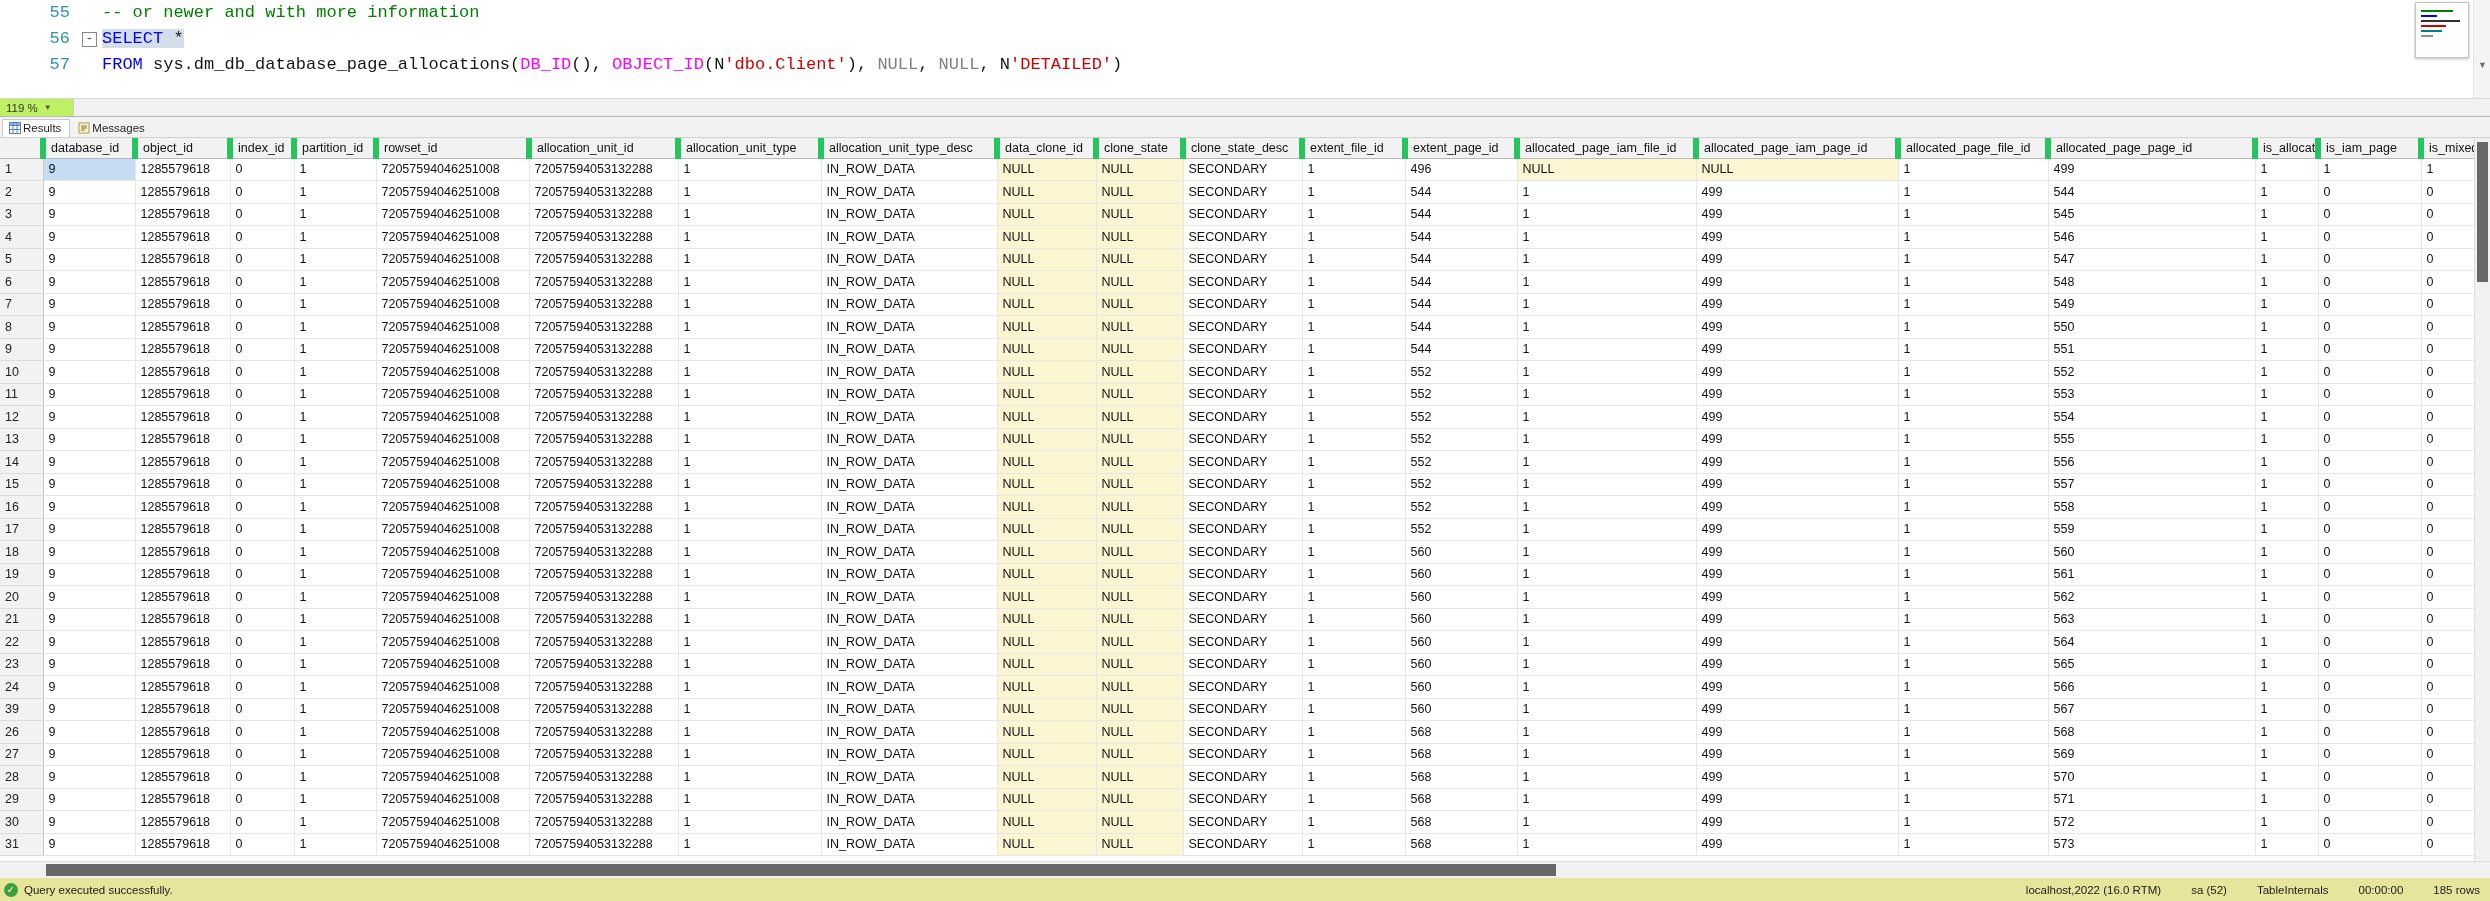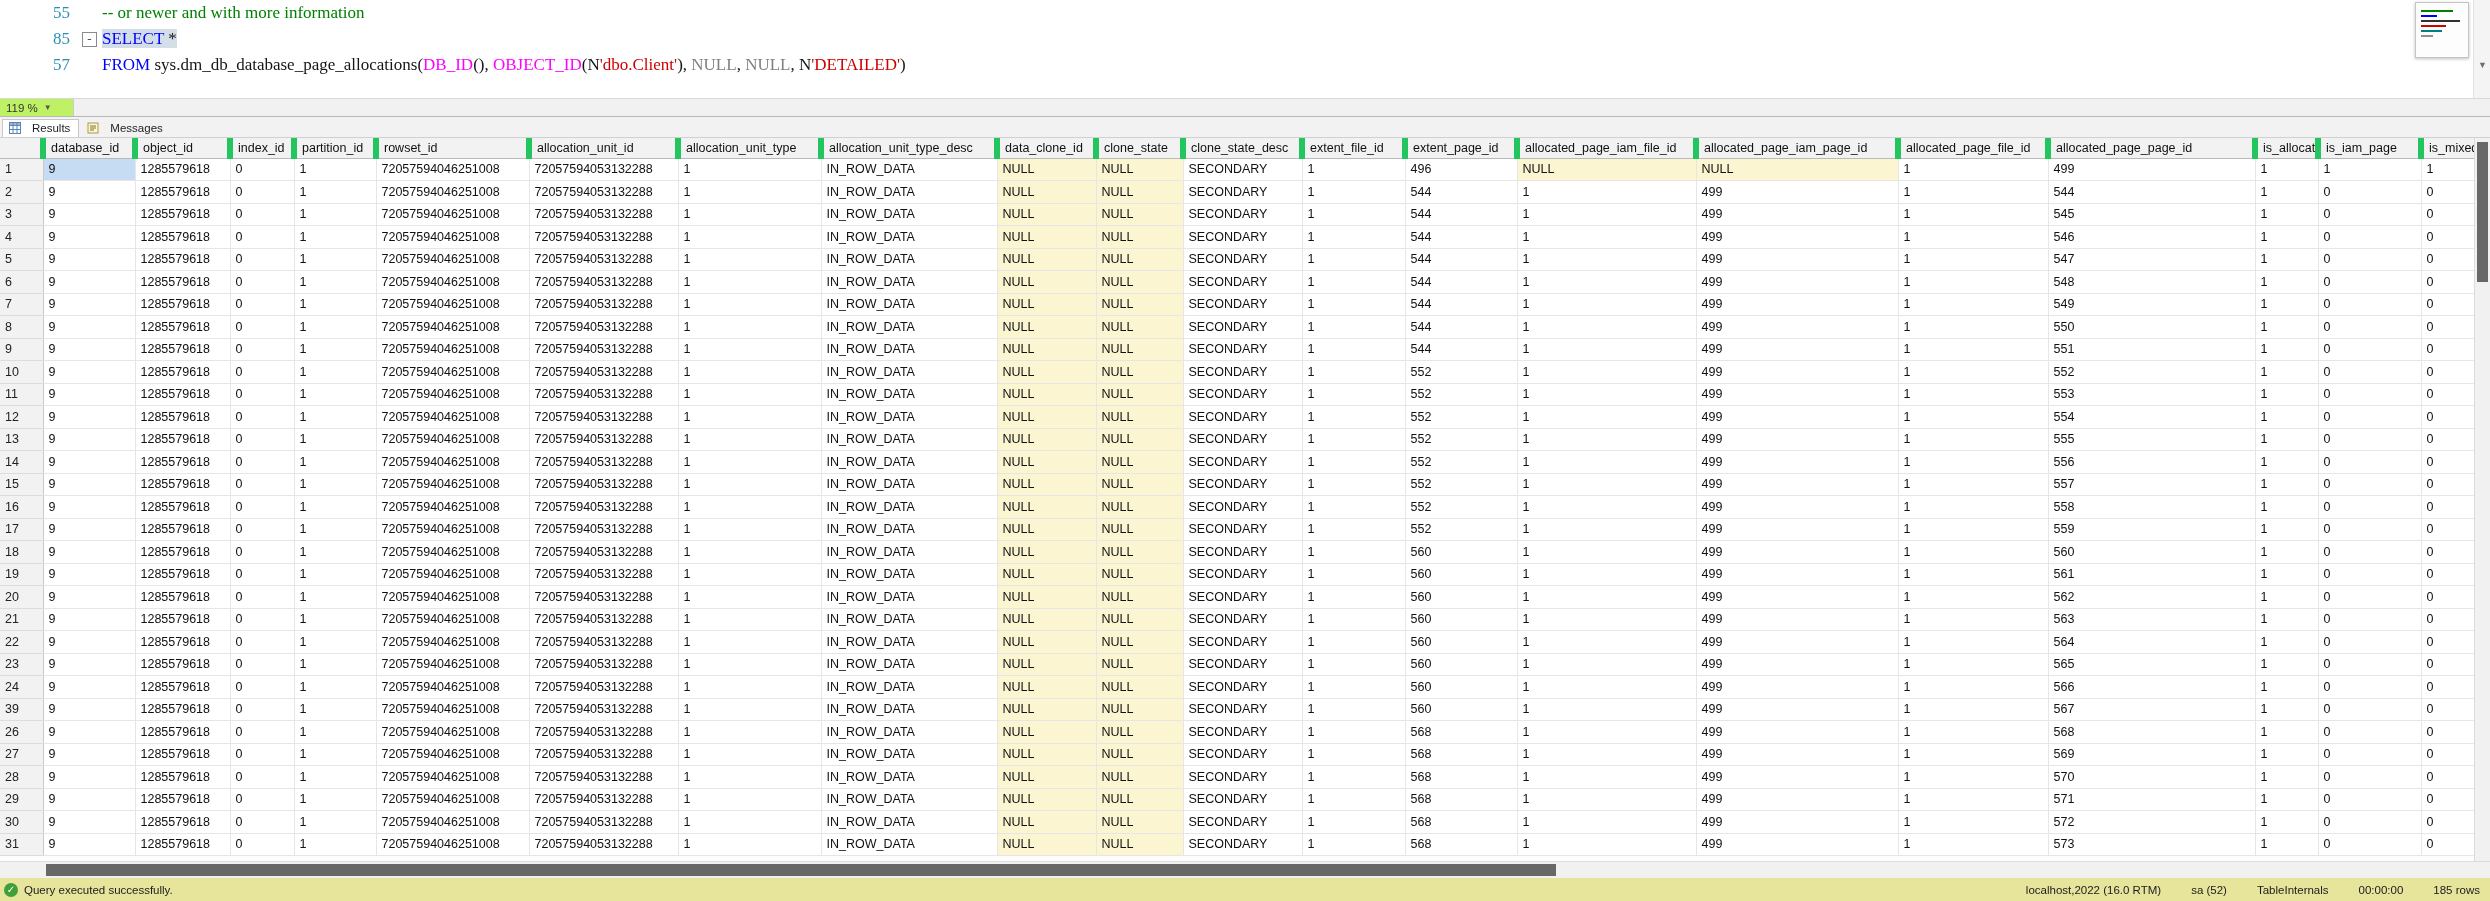--- a/index.html
+++ b/index.html
@@ -1,21 +1,21 @@
 <!DOCTYPE html>
 <html><head>
 <meta charset="utf-8">
 <style>
   * { margin:0; padding:0; box-sizing:border-box; }
   body { font-family:"Liberation Sans", sans-serif; background:#e8e8e8; }
   .screen { width:2490px; height:901px; display:flex; flex-direction:column; background:#fff; overflow:hidden; position:relative; }
 
   
   .editor-wrap { height:98px; position:relative; background:#fff; overflow:hidden; flex:0 0 auto; }
-  .ed-line { display:flex; height:26px; line-height:26px; font-family:Liberation Serif, serif; font-size:17px; white-space:pre; }
+  .ed-line { display:flex; height:26px; line-height:26px; font-family:Liberation Mono, monospace; font-size:17px; white-space:pre; }
   .ed-num { width:76px; text-align:right; padding-right:6px; color:#2B91AF; flex:0 0 auto; }
   .ed-margin { width:26px; flex:0 0 auto; position:relative; display:flex; align-items:center; }
   .ed-margin.changed::before { content:""; position:absolute; left:2px; top:2px; bottom:2px; width:6px; background:#F5E04C; }
   .foldbox { width:15px; height:15px; border:1px solid #8a8a8a; background:#fff; color:#444; font-size:13px; line-height:12px; text-align:center; margin-left:6px; }
   .ed-code { flex:1; }
   .ed-sel { background:#D4DEE9; }
   .tk-comment { color:#008000; }
   .tk-kw { color:#0000FF; }
   .tk-fn { color:#FF00FF; }
   .tk-str { color:#D00000; }
@@ -28,21 +28,21 @@
   .editor-vscroll-arrow { position:absolute; right:3px; top:60px; font-size:9px; color:#707070; }
 
   
   .editor-bottom { height:19px; flex:0 0 auto; display:flex; align-items:stretch; border-top:1px solid #D8D8D8; border-bottom:1px solid #B8B8B8; background:#F6F6F6; }
   .zoom-control { display:flex; align-items:center; gap:6px; padding:0 6px; border-right:1px solid #CCCCCC; background:#bef264; font-size:11.5px; color:#333; min-width:74px; }
   .zoom-chevron { font-size:8px; color:#555; }
   .ed-hscroll-track { flex:1; background:#F1F1F1; }
 
   
   .tabs-row { height:21px; flex:0 0 auto; display:flex; align-items:flex-end; background:#F2F2F2; border-bottom:1px solid #D0D0D0; padding-left:2px; gap:2px; }
-  .tab { display:flex; align-items:center; gap:11px; font-size:11.5px; color:#1e1e1e; padding:2px 8px 3px 6px; }
+  .tab { display:flex; align-items:center; gap:2px; font-size:11.5px; color:#1e1e1e; padding:2px 8px 3px 6px; }
   .tab.active { background:#FFFFFF; border:1px solid #C8C8C8; border-bottom:none; }
   .tab-icon { width:12px; height:12px; flex:0 0 auto; }
 
   
   .grid-region { flex:1 1 auto; position:relative; overflow:hidden; background:#FDFDFD; }
   table.grid { border-collapse:collapse; table-layout:fixed; width:2490px; font-size:12.5px; }
   table.grid th, table.grid td { height:22.5px; padding:0 4px 0 5px; text-align:left; font-weight:normal; white-space:nowrap; overflow:hidden; }
   table.grid thead th { background:#F2F2F2; border-right:6px solid #22c55e; border-bottom:1px solid #B9B9B9; color:#111; height:20px; }
   table.grid th.rowhdr { background:#F2F2F2; border-right:1px solid #C9C9C9; border-bottom:1px solid #DDDDDD; color:#222; }
   table.grid td { background:#FFFFFF; border-right:1px solid #E6E6E6; border-bottom:1px solid #E6E6E6; color:#111; }
@@ -62,21 +62,21 @@
   .status-right { display:flex; align-items:center; gap:30px; }
 </style>
 </head>
 <body>
 
 <div class="screen">
 
   <div class="editor-wrap">
     <div>
         <div class="ed-line"><span class="ed-num">55</span><span class="ed-margin"></span><span class="ed-code"><span class="tk-comment">-- or newer and with more information</span></span></div>
-        <div class="ed-line"><span class="ed-num">85</span><span class="ed-margin"><span class="foldbox">-</span></span><span class="ed-code"><span class="ed-sel"><span class="tk-kw">SELECT</span><span class="tk-plain"> *</span></span></span></div>
+        <div class="ed-line"><span class="ed-num">56</span><span class="ed-margin"><span class="foldbox">-</span></span><span class="ed-code"><span class="ed-sel"><span class="tk-kw">SELECT</span><span class="tk-plain"> *</span></span></span></div>
         <div class="ed-line"><span class="ed-num">57</span><span class="ed-margin"></span><span class="ed-code"><span class="tk-kw">FROM</span><span class="tk-plain"> sys.dm_db_database_page_allocations(</span><span class="tk-fn">DB_ID</span><span class="tk-plain">(), </span><span class="tk-fn">OBJECT_ID</span><span class="tk-plain">(N</span><span class="tk-str">'dbo.Client'</span><span class="tk-plain">), </span><span class="tk-gray">NULL</span><span class="tk-plain">, </span><span class="tk-gray">NULL</span><span class="tk-plain">, N</span><span class="tk-str">'DETAILED'</span><span class="tk-plain">)</span></span></div>
       </div>
     <div class="editor-vscroll"></div>
     <div class="scroll-map-preview">
       <div class="mm-dash" style="background:#008000;width:70%"></div>
       <div class="mm-dash" style="background:#0000FF;width:35%"></div>
       <div class="mm-dash" style="background:#303030;width:85%"></div>
       <div class="mm-dash" style="background:#D00000;width:55%"></div>
       <div class="mm-dash" style="background:#008080;width:45%"></div>
       <div class="mm-dash" style="background:#909090;width:25%"></div>

